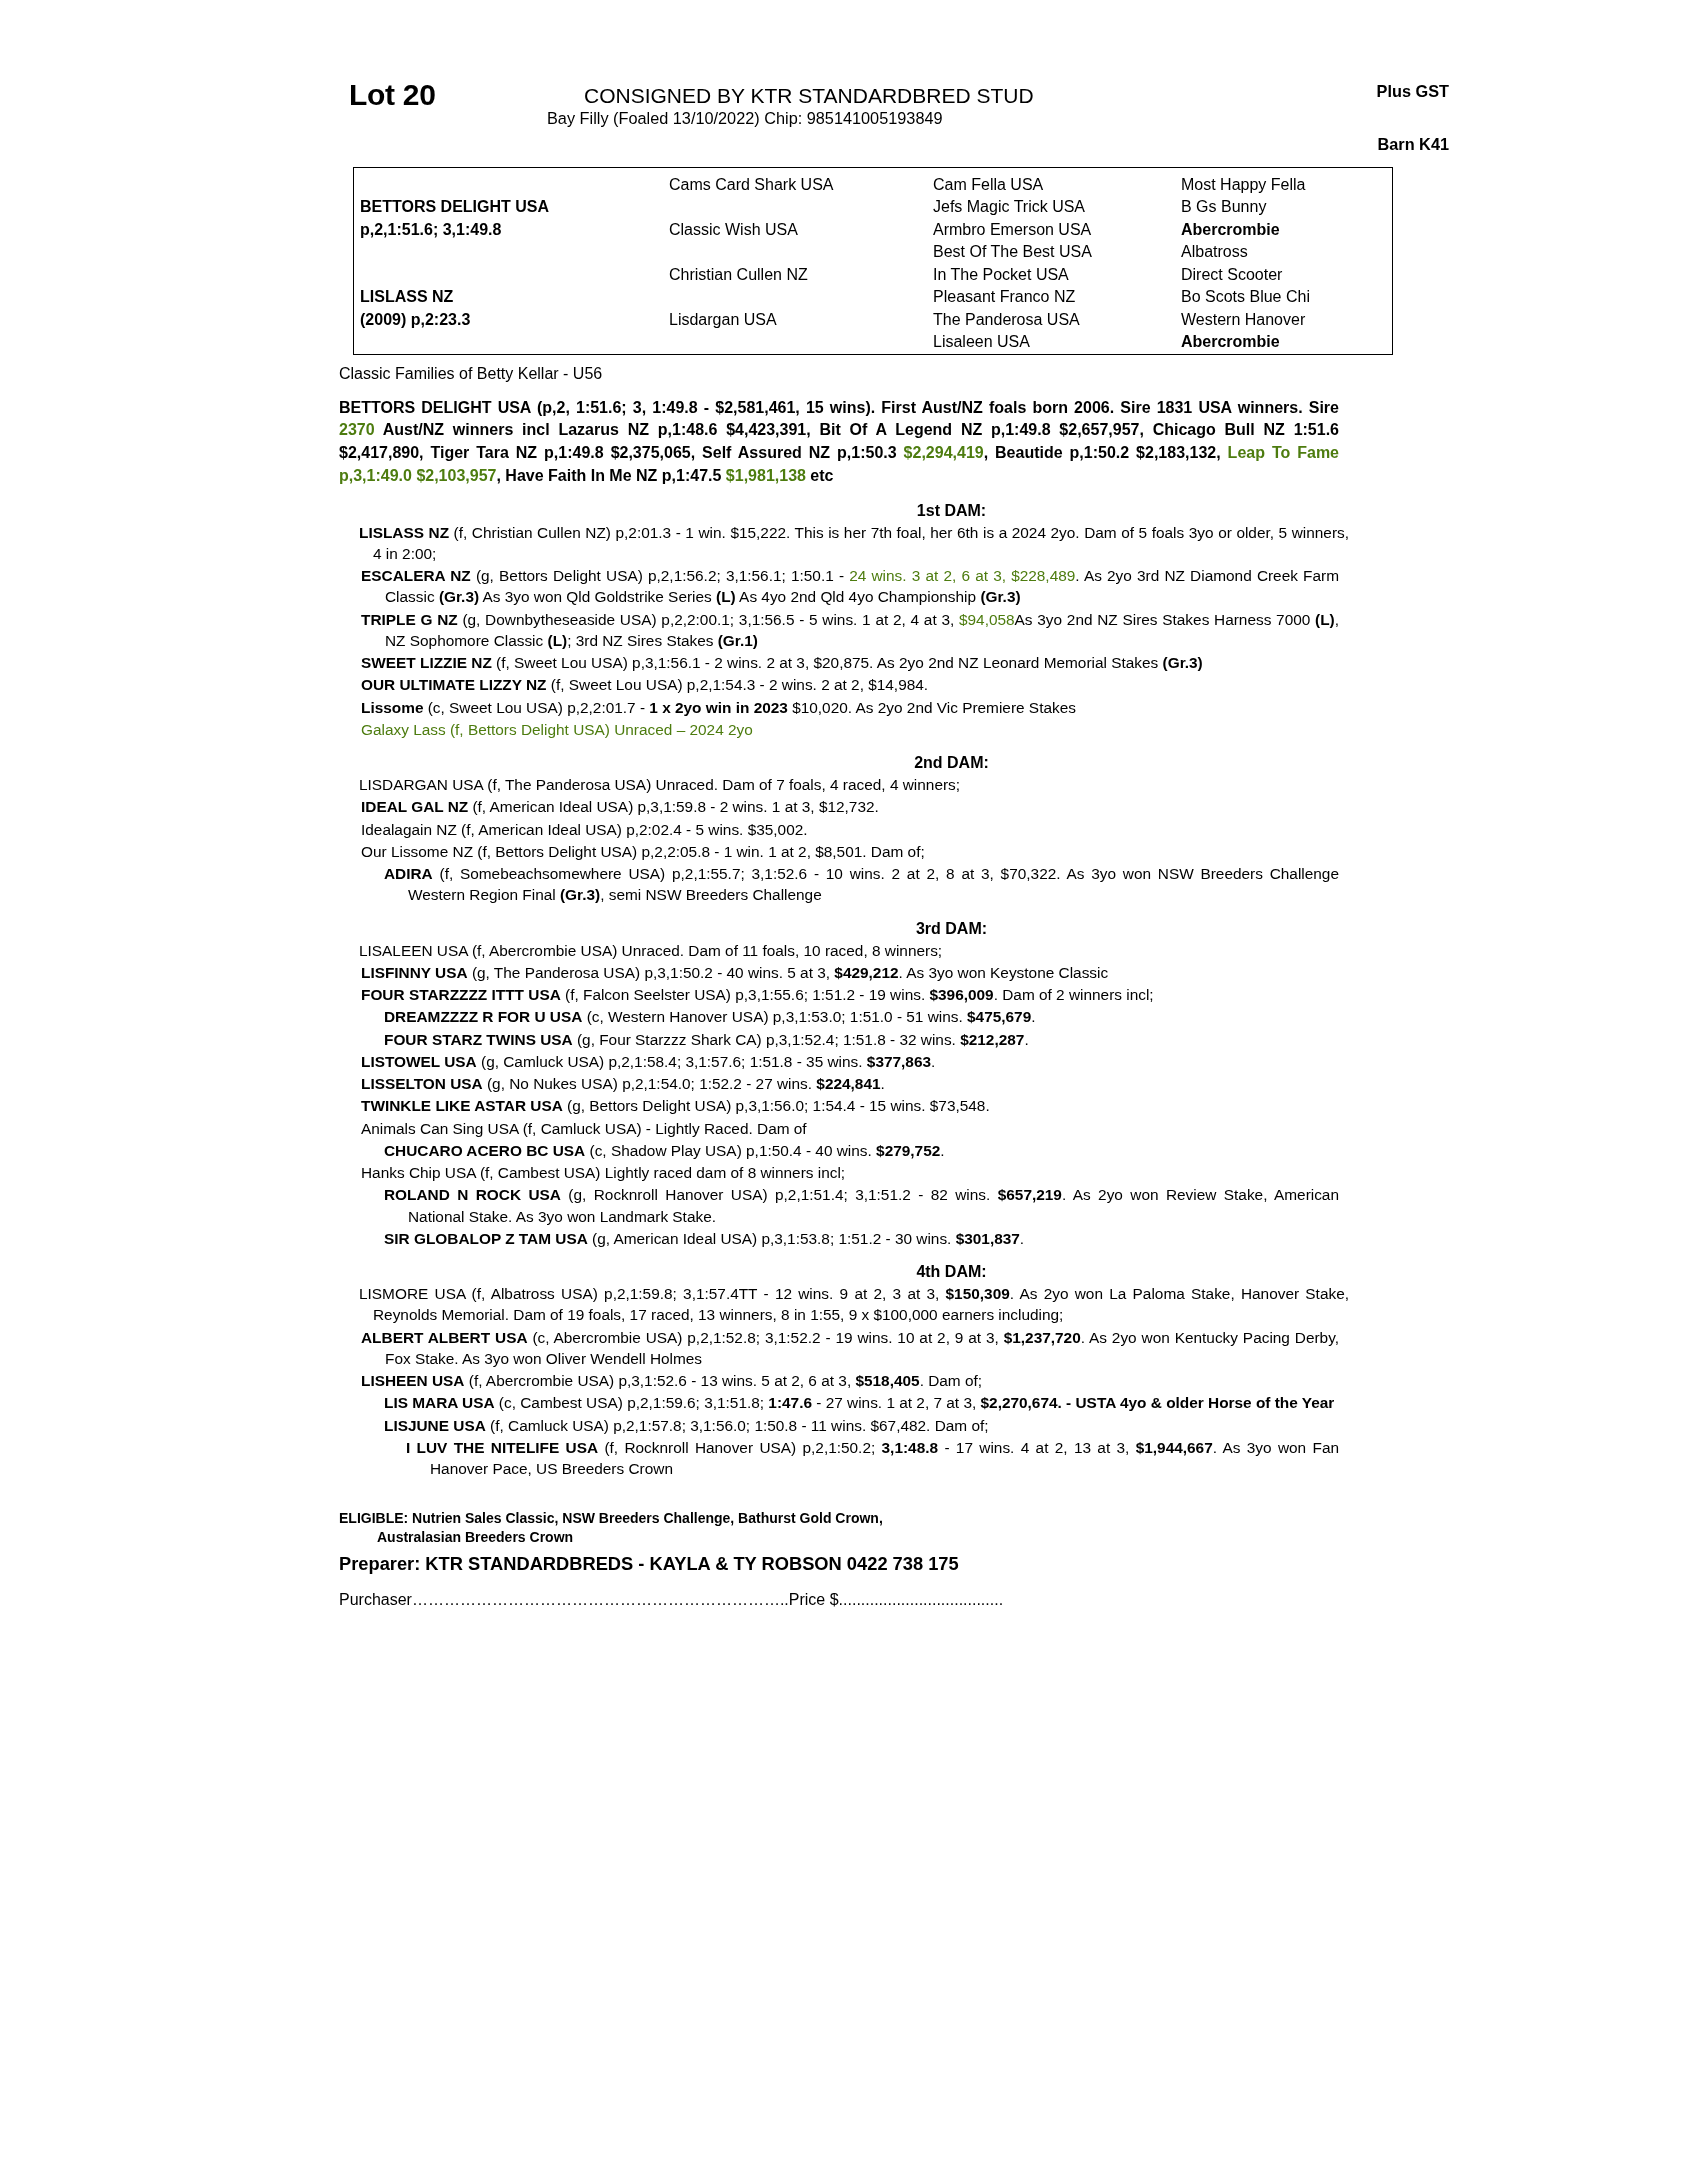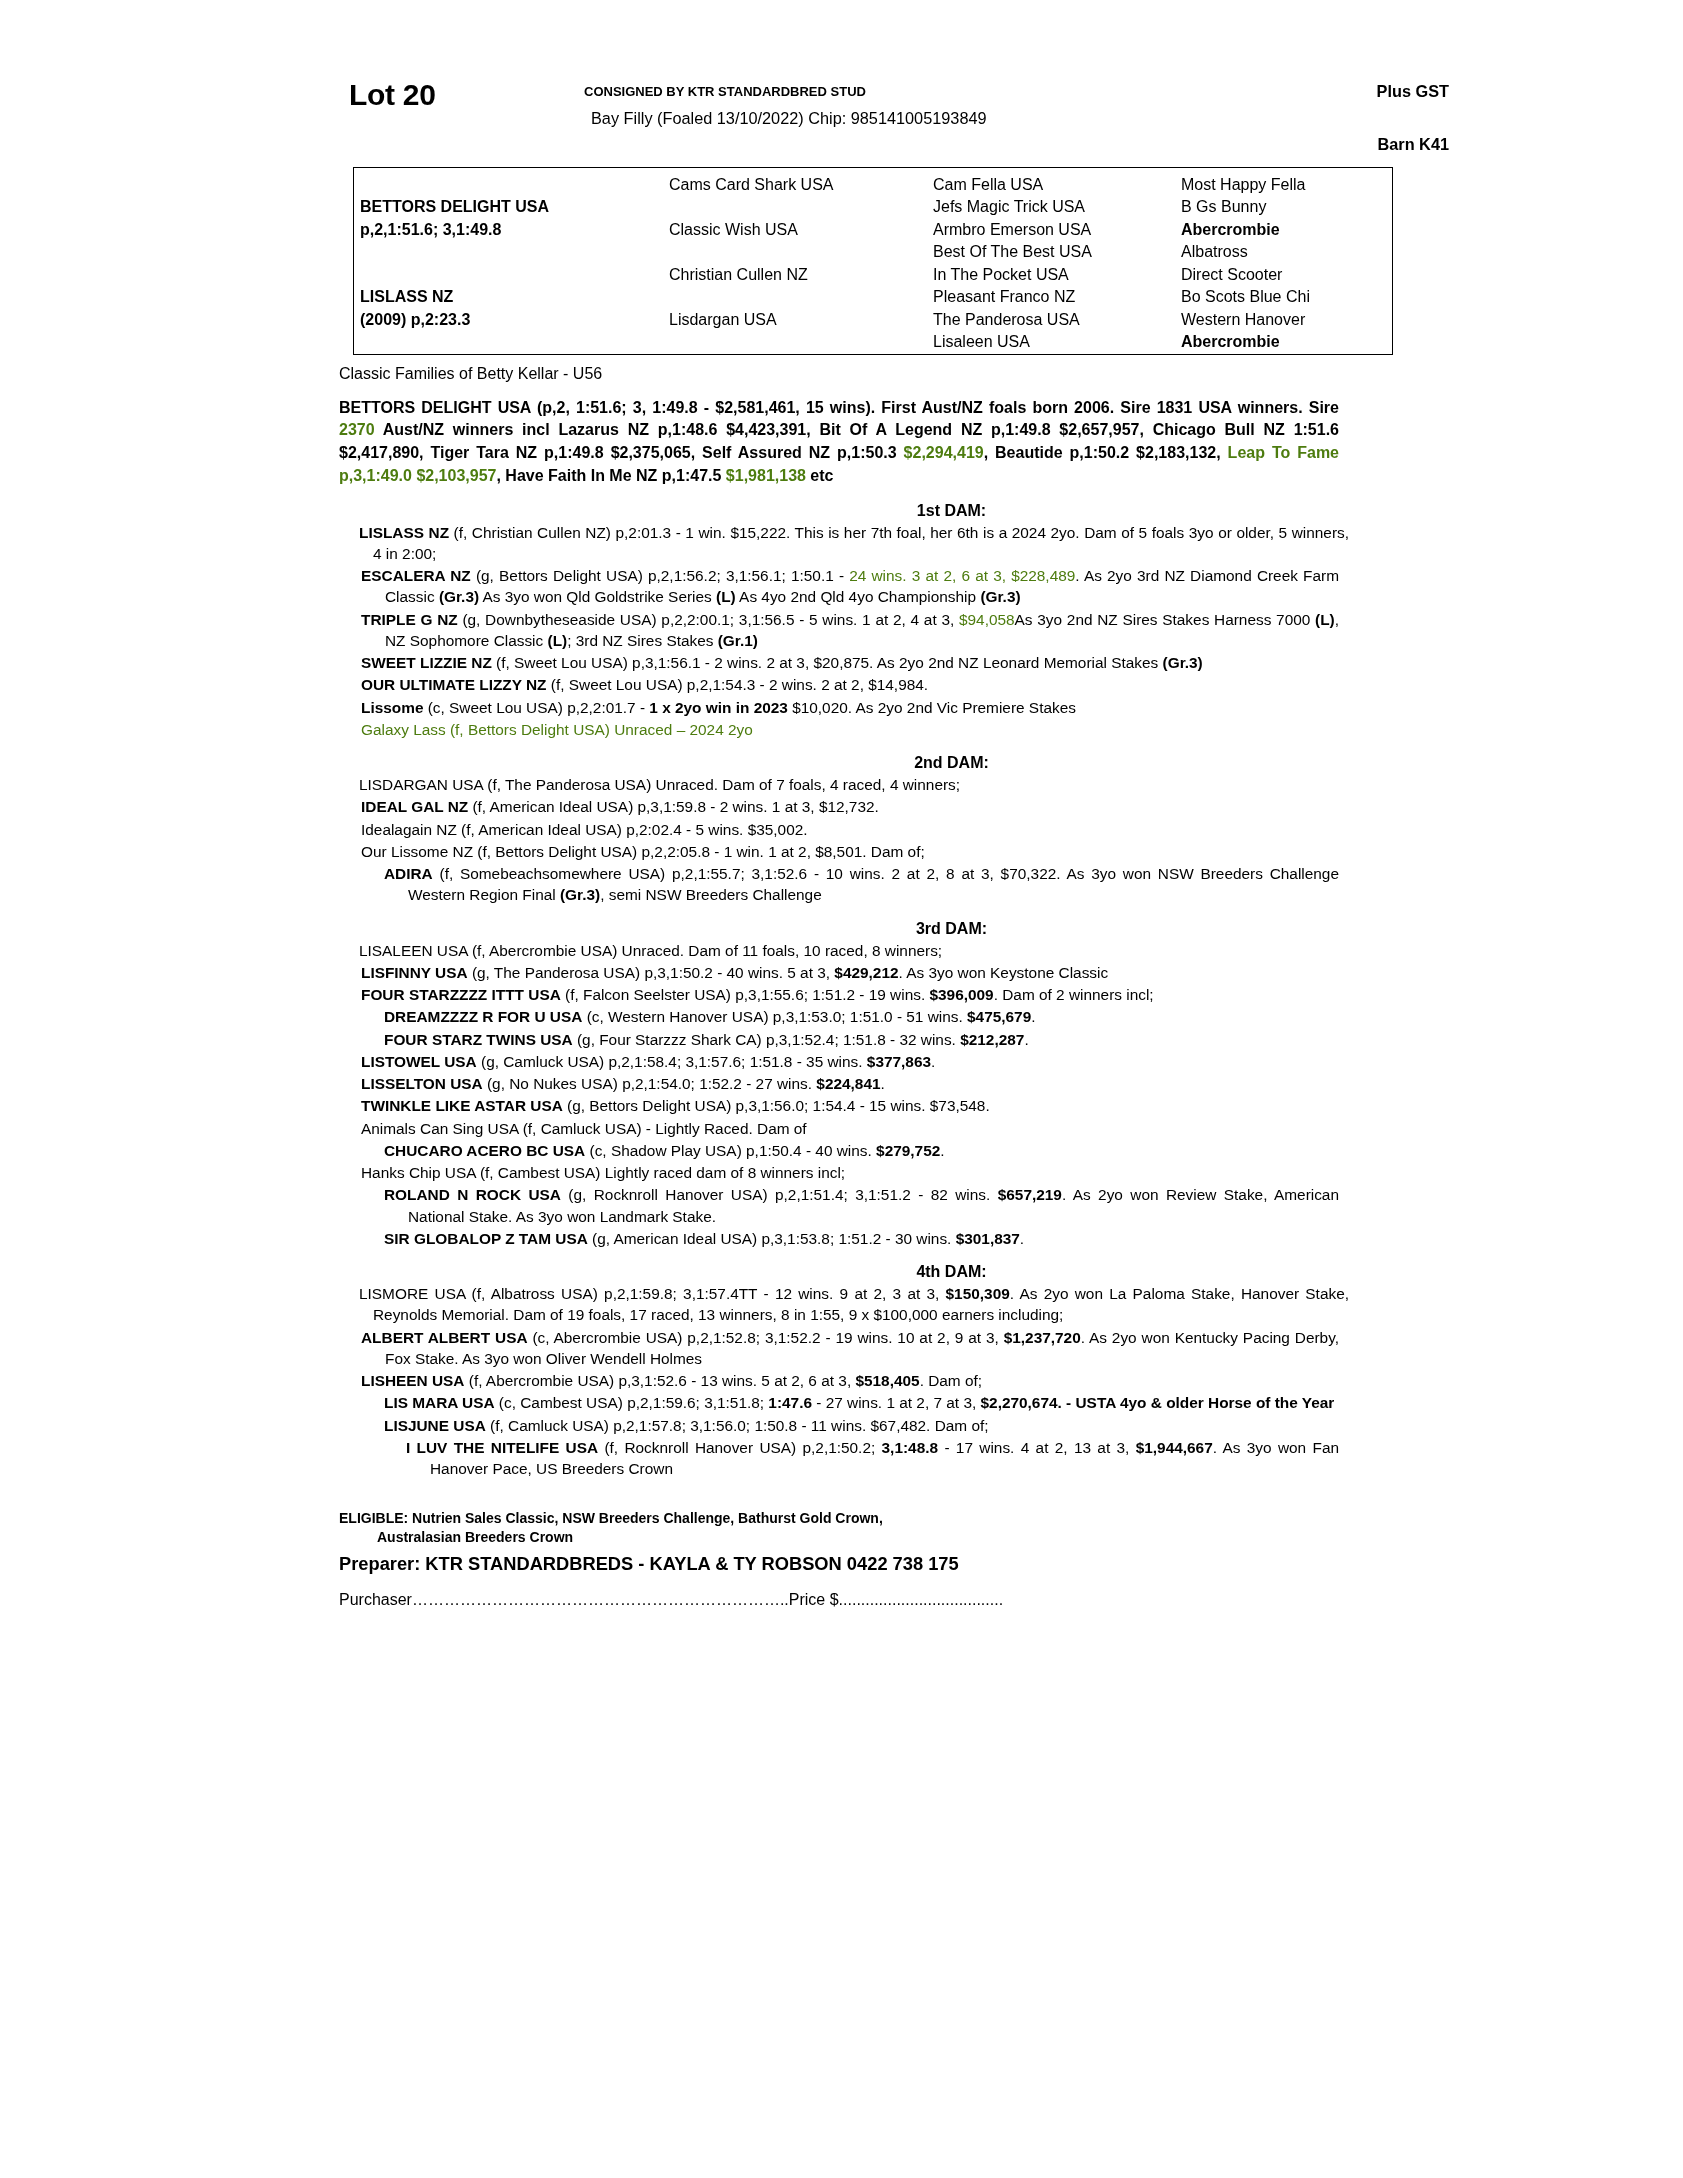--- a/index.html
+++ b/index.html
@@ -31,29 +31,28 @@
     left: 230px;
     top: 38px;
     font-size: 30px;
     font-weight: bold;
     letter-spacing: -0.3px;
   }
   .consigned {
     position: absolute;
     left: 465px;
     top: 44px;
-    font-size: 13px;
-    font-weight: bold;
+    font-size: 21px;
+    font-weight: normal;
   }
   .subline {
     position: absolute;
     left: 428px;
     top: 69px;
     font-size: 16.3px;
-    margin-left: 44px;
   }
   .plus-gst {
     position: absolute;
     right: 115px;
     top: 42px;
     font-size: 16.3px;
     font-weight: bold;
   }
   .barn {
     position: absolute;

